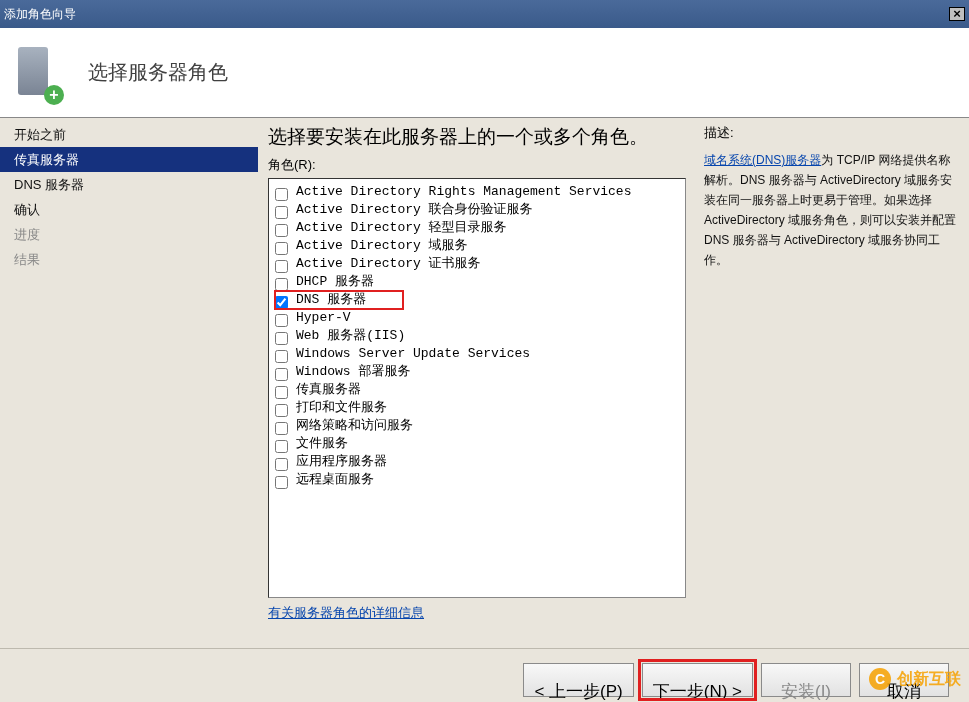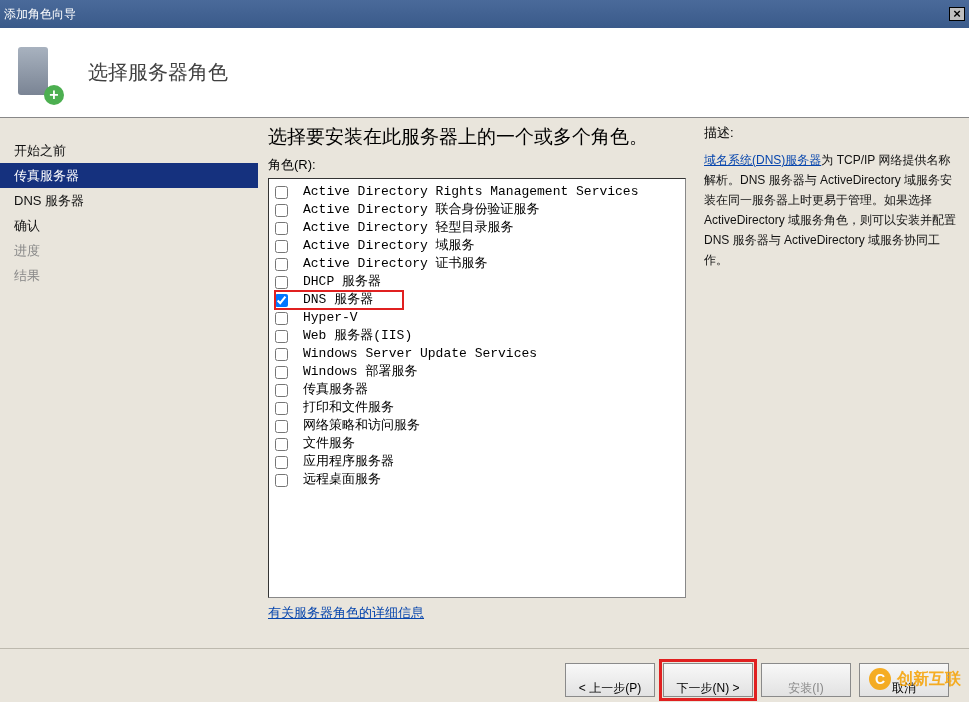--- a/index.html
+++ b/index.html
@@ -70,21 +70,21 @@
     font-weight: normal;
   }
   .content {
     display: flex;
     height: 530px;
     background: #e9e5dc;
   }
   .sidebar {
     width: 258px;
     background: #e9e5dc;
-    padding-top: 20px;
+    padding-top: 4px;
   }
   .sidebar .step {
     padding: 3px 14px;
     color: #111;
     cursor: pointer;
     font-size: 13px;
     line-height: 19px;
   }
   .sidebar .step.selected {
     background: #15317e;
@@ -106,22 +106,22 @@
     background: #fff;
     border: 1px inset #888;
     height: 420px;
     overflow: auto;
     padding: 4px 6px;
     font-family: "SimSun","NSimSun","Courier New",monospace;
     font-size: 13px;
   }
   .role-item {
     display:flex;
-    align-items:center;
-    gap:13px;
+    align-items:flex-end;
+    gap:6px;
     line-height:18px;
     white-space:nowrap;
     padding:0;
     margin:0 0 0 0;
   }
   .role-item input[type=checkbox]{ margin:0 2px 0 0;}
   .role-item.highlight {
     outline: 2px solid #e02020;
     outline-offset: -1px;
     max-width: 128px;
@@ -145,21 +145,21 @@
     justify-content:flex-end;
     align-items:center;
     padding-right: 20px;
     gap: 8px;
   }
   .btn {
     min-width: 90px;
     height: 24px;
     background: linear-gradient(#f8f8f8,#e2e2e2);
     border: 1px solid #8a8a8a;
-    font-size: 12px;
+    font-size: 17px;
     cursor: pointer;
     padding: 16px 10px;
     font-family: inherit;
   }
   .btn:disabled { color:#8a8a8a; cursor:default;}
   .btn.emph { outline: 3px solid #e02020; outline-offset: 1px;}
   .watermark {
     position:absolute;
     right:8px; bottom:12px;
     color:#f6a100;

